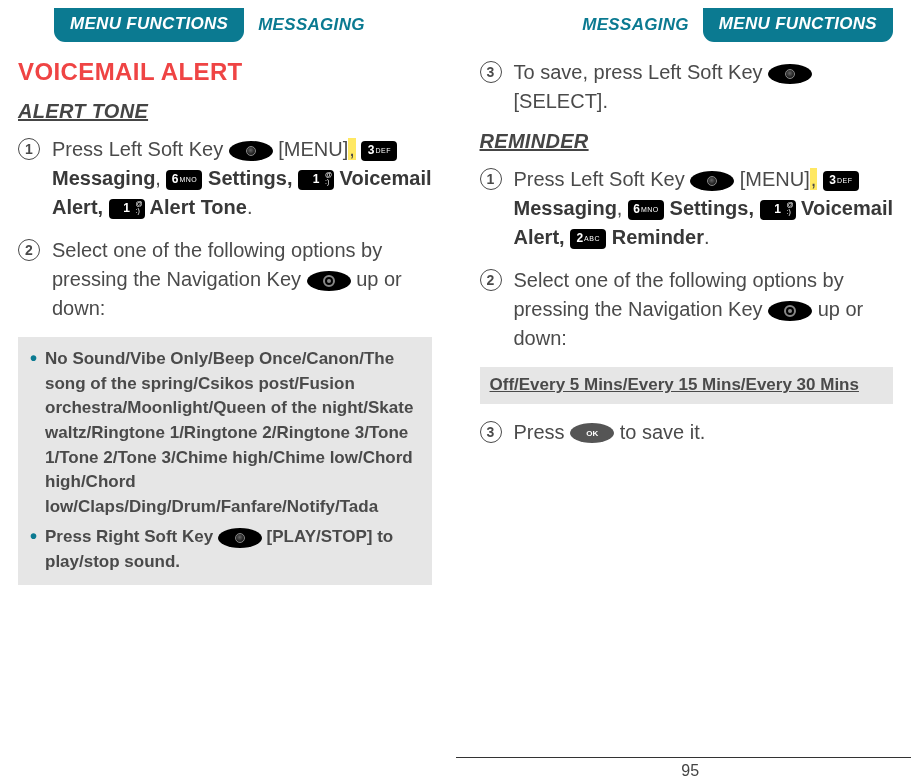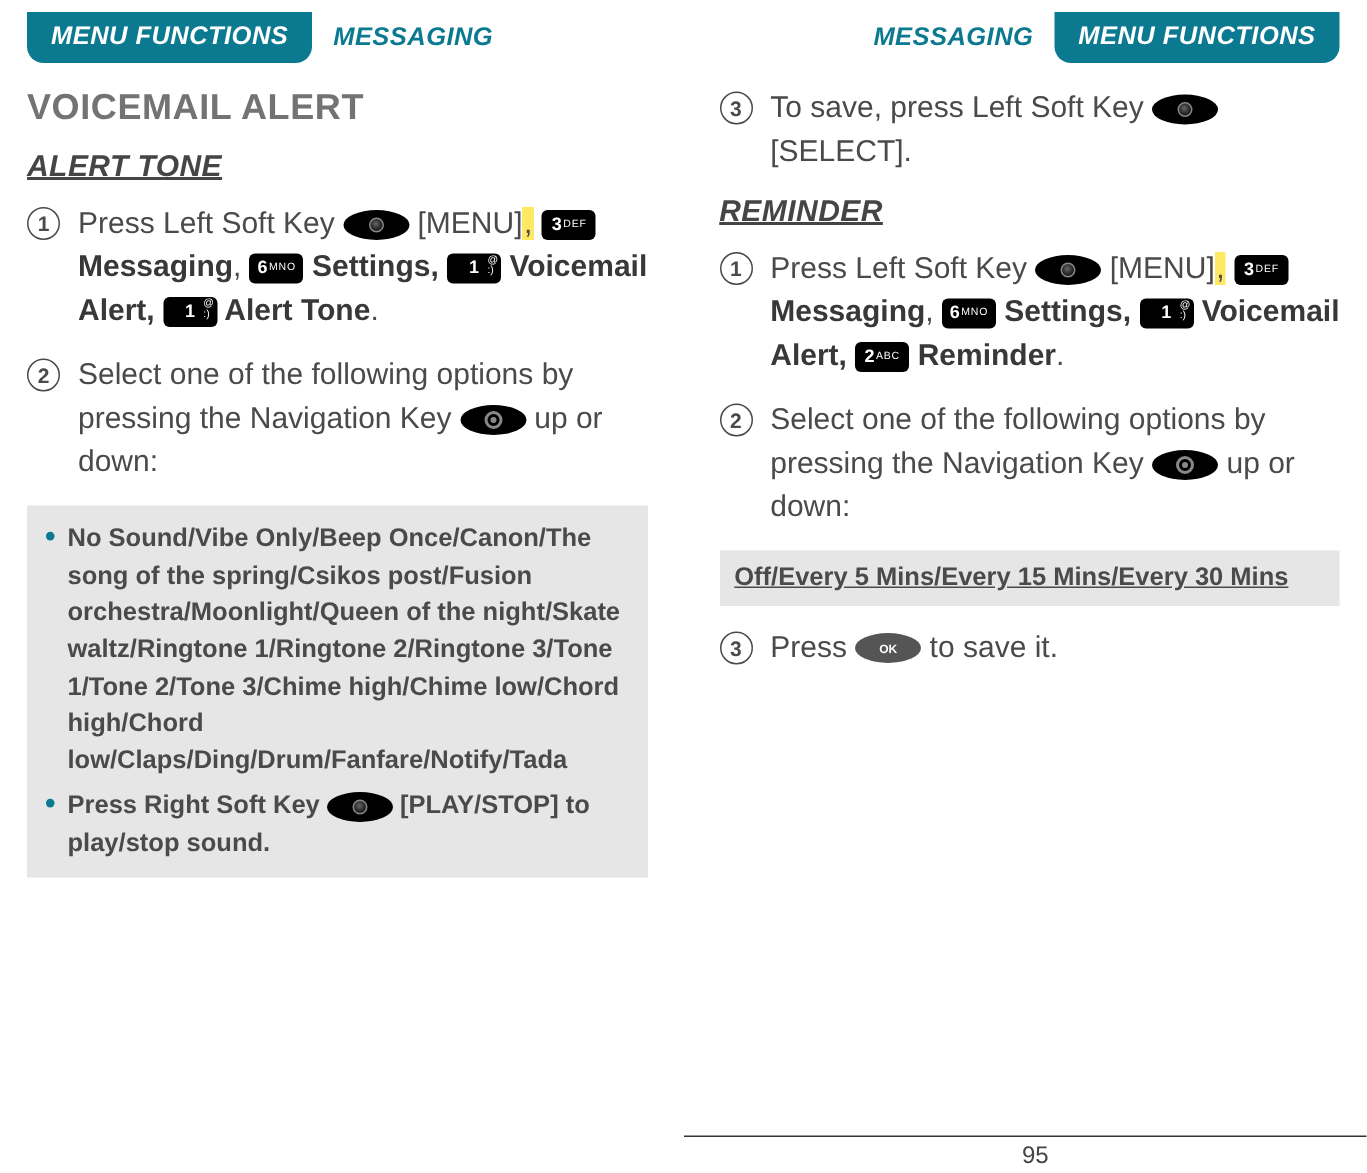--- a/index.html
+++ b/index.html
@@ -9,36 +9,36 @@
     height: 782px;
     background: #fff;
     color: #4a4a4a;
     position: relative;
   }
   .spread { display: flex; height: 100%; }
   .page { width: 50%; padding: 8px 22px 30px 22px; position: relative; }
   .page-left { padding-left: 18px; padding-right: 24px; }
   .page-right { padding-left: 24px; padding-right: 18px; }
 
-  .header-row { display: flex; align-items: center; gap: 14px; margin-bottom: 16px; font-style: italic; }
+  .header-row { display: flex; align-items: center; gap: 14px; margin-bottom: 16px; font-style: italic; margin-left: 36px; }
   .page-right .header-row { justify-content: flex-end; }
 
   .tab {
     background: #0b7a91;
     color: #fff;
     font-weight: 700;
     font-size: 17px;
     padding: 6px 16px 8px 16px;
     border-radius: 0 0 11px 11px;
     letter-spacing: 0.3px;
   }
   .crumb { color: #0b7a91; font-weight: 700; font-size: 17px; letter-spacing: 0.3px; }
 
   h1.section {
-    color: #737373;
+    color: #ef4444;
     font-weight: 700;
     font-size: 24px;
     letter-spacing: 0.4px;
     margin-bottom: 14px;
   }
   h2.subhead {
     font-weight: 700;
     font-style: italic;
     font-size: 20px;
     color: #454545;

